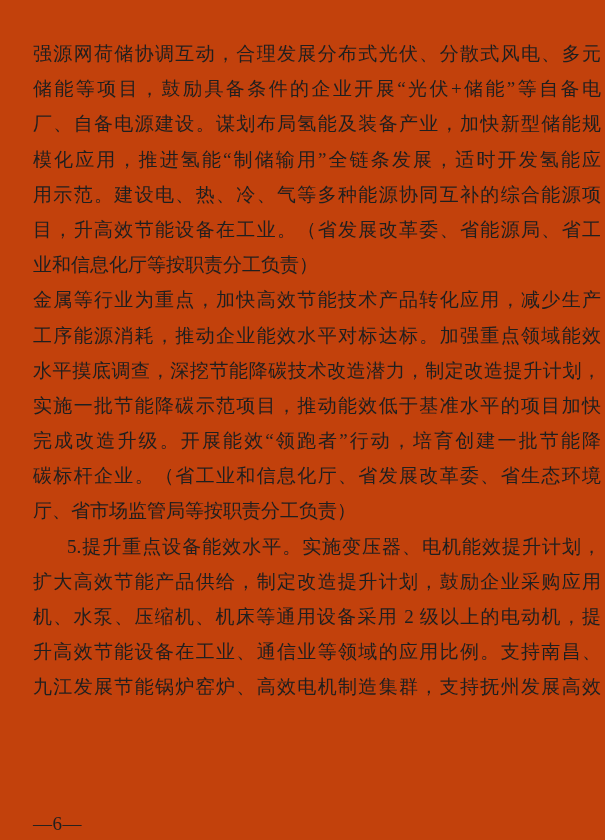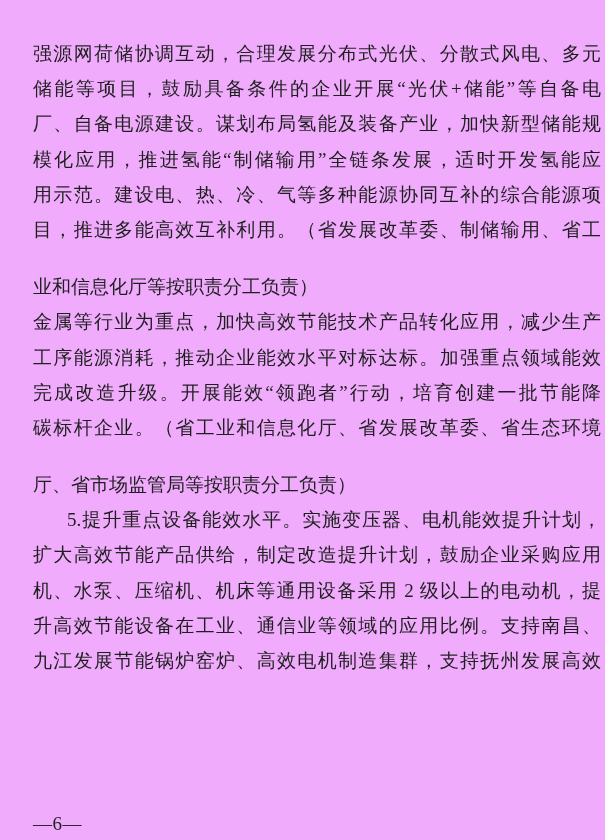--- a/index.html
+++ b/index.html
@@ -1,20 +1,20 @@
 <!DOCTYPE html>
 <html><head>
 <meta charset="utf-8">
 <style>
   html, body { margin: 0; padding: 0; }
   .page {
     position: relative;
     width: 605px;
     height: 840px;
-    background: #f0abfc;
+    background: #c2410c;
     overflow: hidden;
     font-family: "Liberation Serif", "DejaVu Serif", serif;
     color: #1f1f1f;
   }
   .content {
     position: absolute;
     left: 33px;
     top: 36px;
     width: 568px;
   }
@@ -24,21 +24,20 @@
     height: 35.2px;
     overflow: hidden;
     text-align: justify;
     text-align-last: justify;
     white-space: nowrap;
   }
   .line.indent { text-indent: 34px; }
   .line.para-end {
     text-align: left;
     text-align-last: left;
-    margin-top: 22px;
   }
   .footer {
     position: absolute;
     left: 33px;
     top: 812px;
     font-size: 19px;
     line-height: 24px;
     letter-spacing: 0.5px;
     color: #1f1f1f;
   }
@@ -48,27 +47,29 @@
 
 <div class="page">
   <div class="content">
 
     <div class="para">
       <div class="line">强源网荷储协调互动，合理发展分布式光伏、分散式风电、多元</div>
       <div class="line">储能等项目，鼓励具备条件的企业开展“光伏+储能”等自备电</div>
       <div class="line">厂、自备电源建设。谋划布局氢能及装备产业，加快新型储能规</div>
       <div class="line">模化应用，推进氢能“制储输用”全链条发展，适时开发氢能应</div>
       <div class="line">用示范。建设电、热、冷、气等多种能源协同互补的综合能源项</div>
-      <div class="line">目，推进多能高效互补利用。（省发展改革委、制储输用、省工</div>
+      <div class="line">目，升高效节能设备在工业。（省发展改革委、省能源局、省工</div>
       <div class="line para-end">业和信息化厅等按职责分工负责）</div>
     </div>
 
     <div class="para">
       <div class="line">金属等行业为重点，加快高效节能技术产品转化应用，减少生产</div>
       <div class="line">工序能源消耗，推动企业能效水平对标达标。加强重点领域能效</div>
+      <div class="line">水平摸底调查，深挖节能降碳技术改造潜力，制定改造提升计划，</div>
+      <div class="line">实施一批节能降碳示范项目，推动能效低于基准水平的项目加快</div>
       <div class="line">完成改造升级。开展能效“领跑者”行动，培育创建一批节能降</div>
       <div class="line">碳标杆企业。（省工业和信息化厅、省发展改革委、省生态环境</div>
       <div class="line para-end">厅、省市场监管局等按职责分工负责）</div>
     </div>
 
     <div class="para">
       <div class="line indent">5.提升重点设备能效水平。实施变压器、电机能效提升计划，</div>
       <div class="line">扩大高效节能产品供给，制定改造提升计划，鼓励企业采购应用</div>
       <div class="line">机、水泵、压缩机、机床等通用设备采用 2 级以上的电动机，提</div>
       <div class="line">升高效节能设备在工业、通信业等领域的应用比例。支持南昌、</div>

